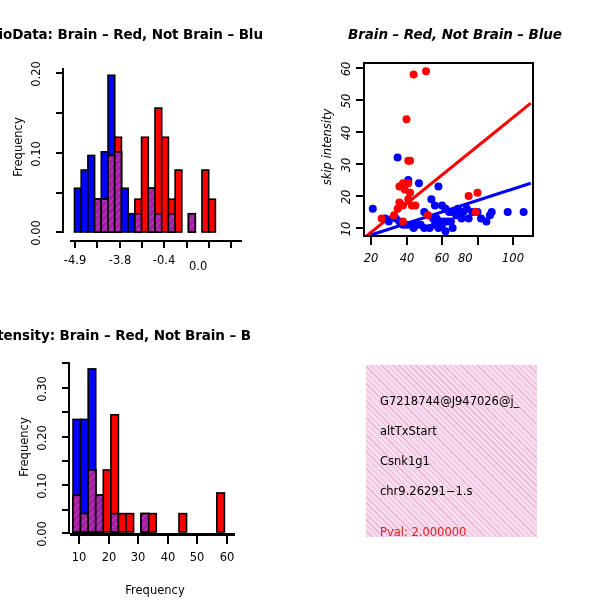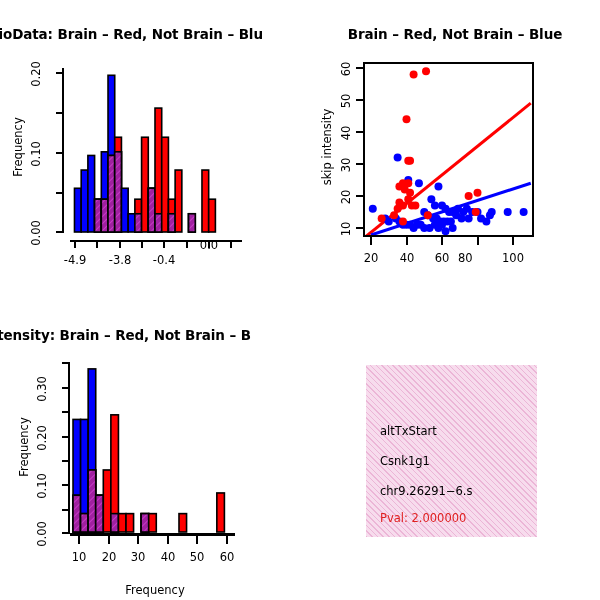--- a/index.html
+++ b/index.html
@@ -83,21 +83,21 @@
     <div class="tick" style="left:119px;top:240px;width:2px;height:8px;"></div>
     <div class="tick" style="left:141px;top:240px;width:2px;height:8px;"></div>
     <div class="tick" style="left:163px;top:240px;width:2px;height:8px;"></div>
     <div class="tick" style="left:186px;top:240px;width:2px;height:8px;"></div>
     <div class="tick" style="left:208px;top:240px;width:2px;height:8px;"></div>
     <div class="tick" style="left:230px;top:240px;width:2px;height:8px;"></div>
 
     <div class="axlab" style="left:55px;top:253px;width:40px;text-align:center;">-4.9</div>
     <div class="axlab" style="left:100px;top:253px;width:40px;text-align:center;">-3.8</div>
     <div class="axlab" style="left:144px;top:253px;width:40px;text-align:center;">-0.4</div>
-    <div class="axlab" style="left:189px;top:238px;width:40px;text-align:center;">0.0</div>
+    <div class="axlab" style="left:189px;top:259px;width:40px;">0.0</div>
 
     <svg class="barsvg" id="ratio-bars" width="300" height="300">
         <defs>
           <pattern id="hatchA" width="5" height="5" patternUnits="userSpaceOnUse" patternTransform="rotate(45)">
             <rect width="5" height="5" fill="#a020a0"></rect>
             <line x1="0" y1="0" x2="0" y2="5" stroke="#d040d0" stroke-width="1.6"></line>
           </pattern>
         </defs>
         <rect x="74.47368421052632" y="188.26666666666665" width="6.71052631578948" height="43.73333333333335" fill="#0000ff" stroke="#000" stroke-width="1.6"></rect>
         <rect x="81.1842105263158" y="170.04444444444445" width="6.7105263157894655" height="61.95555555555555" fill="#0000ff" stroke="#000" stroke-width="1.6"></rect>
@@ -132,21 +132,21 @@
         <rect x="168.42105263157896" y="213.77777777777777" width="6.71052631578948" height="18.22222222222223" fill="url(#hatchA)" stroke="#000" stroke-width="1.6"></rect>
         <rect x="175.13157894736844" y="170.04444444444445" width="6.71052631578948" height="61.95555555555555" fill="#ff0000" stroke="#000" stroke-width="1.6"></rect>
         <rect x="188.5526315789474" y="213.77777777777777" width="6.710526315789423" height="18.22222222222223" fill="#0000ff" stroke="#000" stroke-width="1.6"></rect>
         <rect x="188.5526315789474" y="213.77777777777777" width="6.710526315789423" height="18.22222222222223" fill="#ff0000" stroke="#000" stroke-width="1.6"></rect>
         <rect x="188.5526315789474" y="213.77777777777777" width="6.710526315789423" height="18.22222222222223" fill="url(#hatchA)" stroke="#000" stroke-width="1.6"></rect>
         <rect x="201.97368421052633" y="170.04444444444445" width="6.71052631578948" height="61.95555555555555" fill="#ff0000" stroke="#000" stroke-width="1.6"></rect>
         <rect x="208.6842105263158" y="199.2" width="6.710526315789451" height="32.80000000000001" fill="#ff0000" stroke="#000" stroke-width="1.6"></rect>
       </svg>
   </div>
 
-  <div class="panel" id="panel-scatter" style="left:300px;top:0;width:300px;height:300px;">
+  <div class="panel" id="panel-scatter" style="left:300px;top:0;width:300px;height:300px;font-style:italic;">
 
     <div class="ptitle" style="left:15px;top:26px;width:280px;">Brain – Red, Not Brain – Blue</div>
 
     <div class="axtitle vert" style="left:-18px;top:140px;width:90px;text-align:center;">skip intensity</div>
 
 
     <div class="axisline" style="left:63px;top:62px;width:171px;height:2px;"></div>
     <div class="axisline" style="left:63px;top:235px;width:171px;height:2px;"></div>
     <div class="axisline" style="left:63px;top:62px;width:2px;height:175px;"></div>
     <div class="axisline" style="left:232px;top:62px;width:2px;height:175px;"></div>
@@ -331,20 +331,21 @@
         <rect x="141.1467889908257" y="213.6216216216216" width="7.568807339449506" height="18.378378378378386" fill="url(#hatchB)" stroke="#000" stroke-width="1.6"></rect>
         <rect x="148.71559633027522" y="213.6216216216216" width="7.568807339449563" height="18.378378378378386" fill="#ff0000" stroke="#000" stroke-width="1.6"></rect>
         <rect x="178.99082568807341" y="213.6216216216216" width="7.568807339449506" height="18.378378378378386" fill="#ff0000" stroke="#000" stroke-width="1.6"></rect>
         <rect x="216.8348623853211" y="192.94594594594594" width="7.568807339449563" height="39.05405405405406" fill="#ff0000" stroke="#000" stroke-width="1.6"></rect>
       </svg>
   </div>
 
   <div class="panel" style="left:300px;top:300px;width:300px;height:300px;">
     <div id="info-panel" style="left:66px;top:65px;width:171px;height:172px;">
 
+      <div class="infoline" style="left:14px;top:29px;">G7218744@J947026@j_</div>
       <div class="infoline" style="left:14px;top:59px;">altTxStart</div>
       <div class="infoline" style="left:14px;top:89px;">Csnk1g1</div>
-      <div class="infoline" style="left:14px;top:119px;">chr9.26291−6.s</div>
-      <div class="infoline pval" style="left:14px;top:146px;text-align:center;">Pval: 2.000000</div>
+      <div class="infoline" style="left:14px;top:119px;">chr9.26291−1.s</div>
+      <div class="infoline pval" style="left:14px;top:160px;text-align:center;">Pval: 2.000000</div>
     </div>
   </div>
 
 </div>
 
 </body></html>

